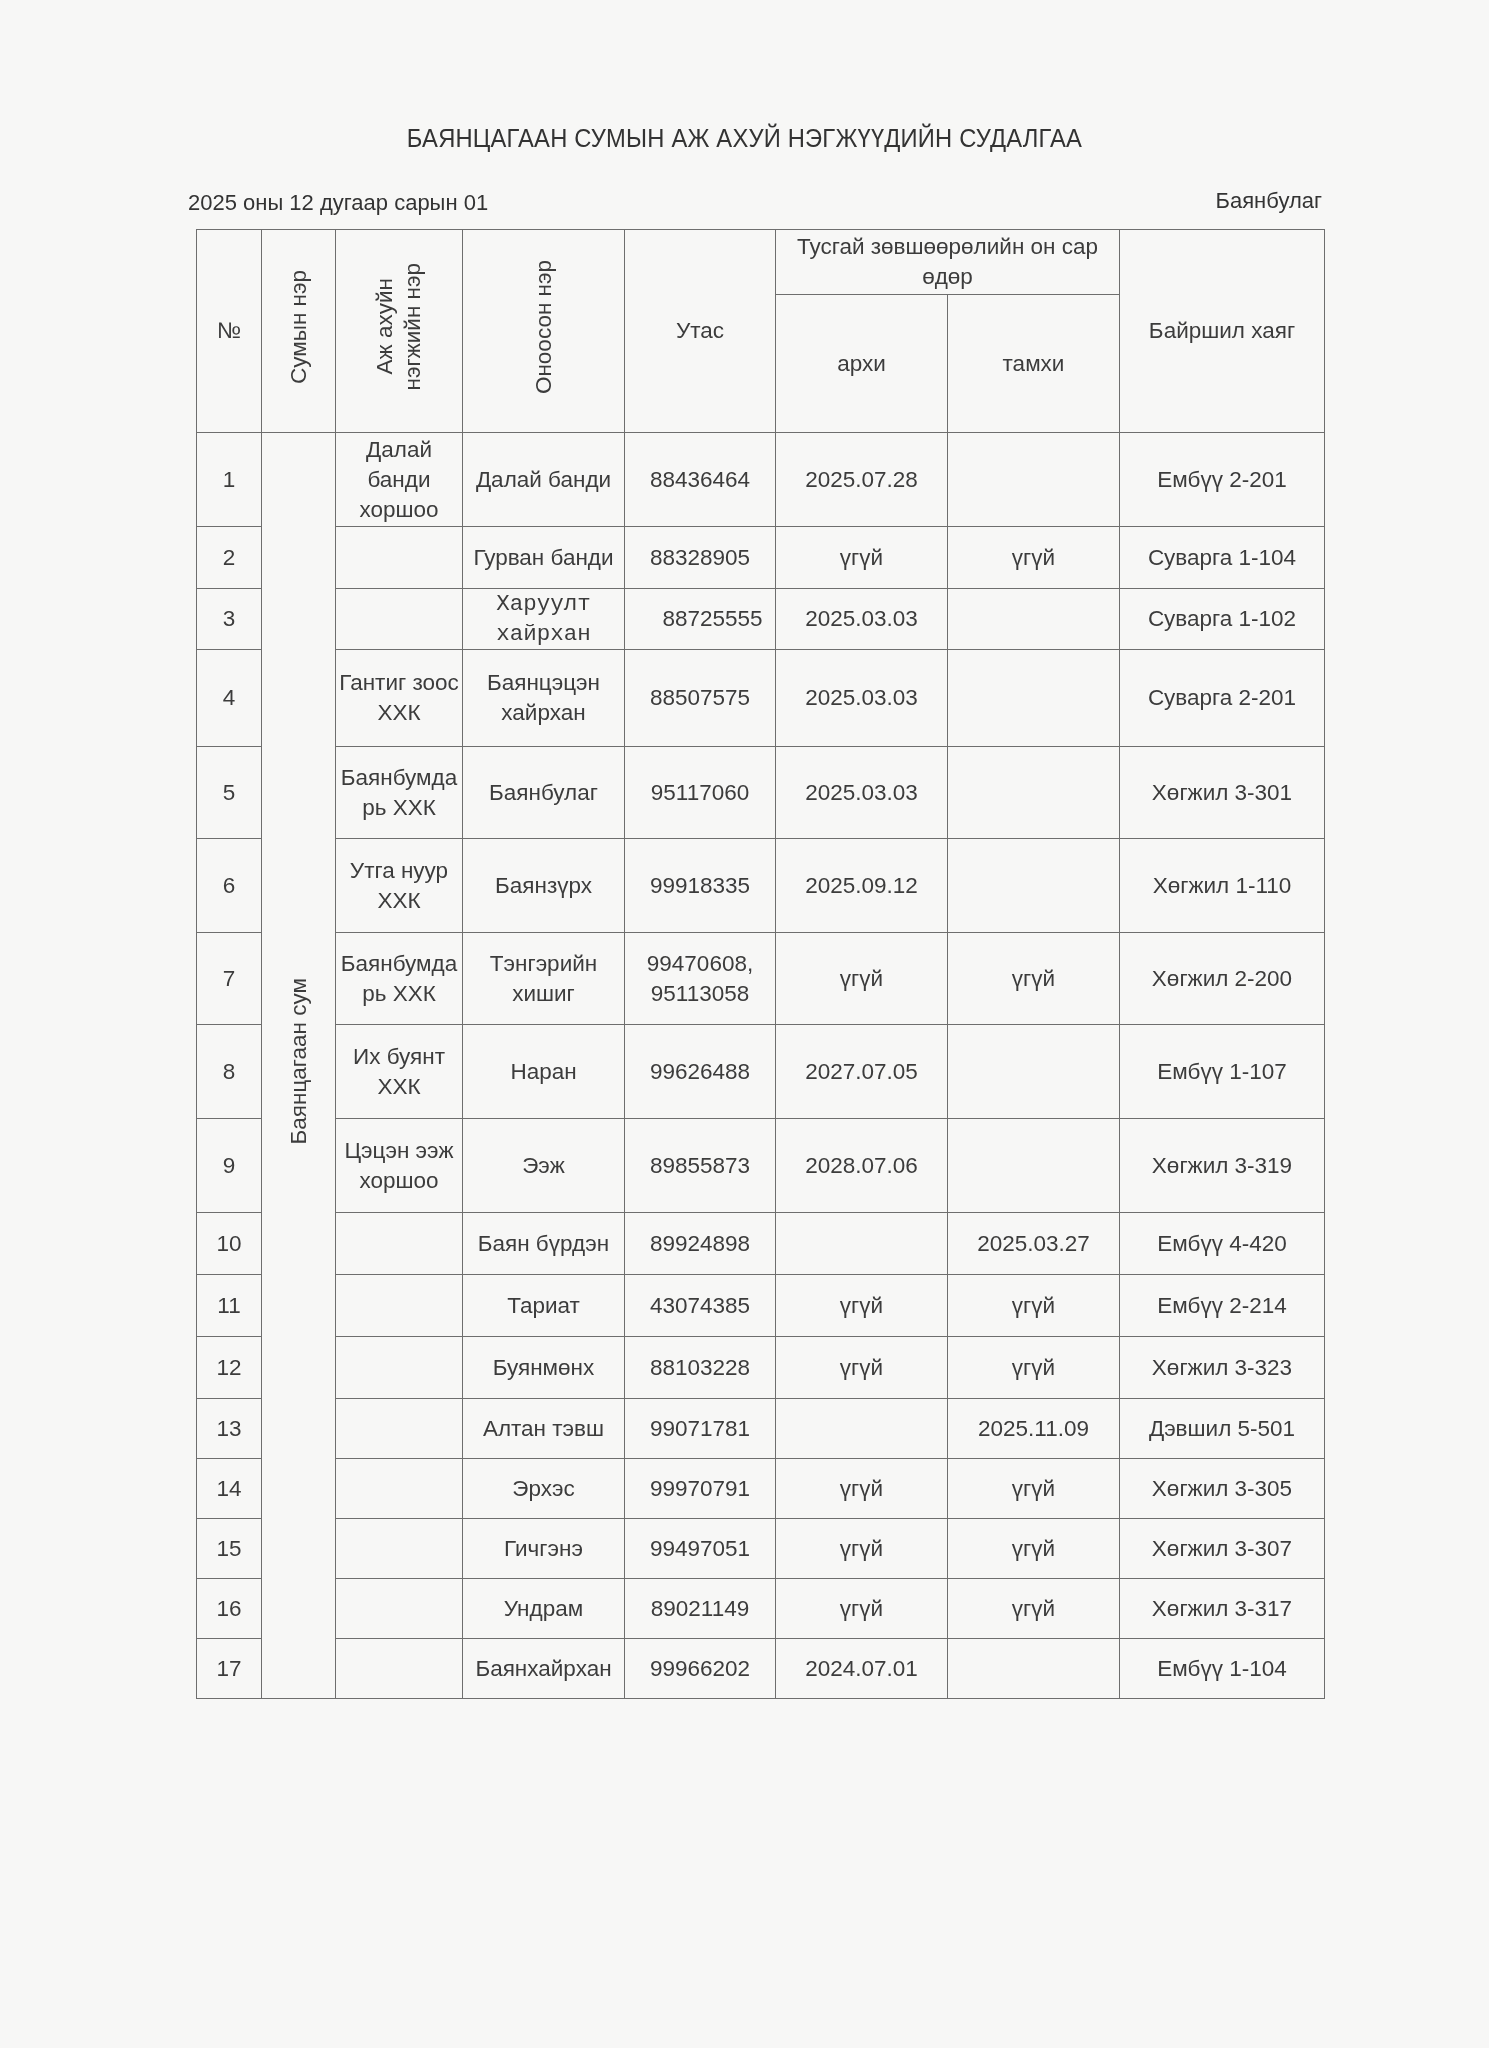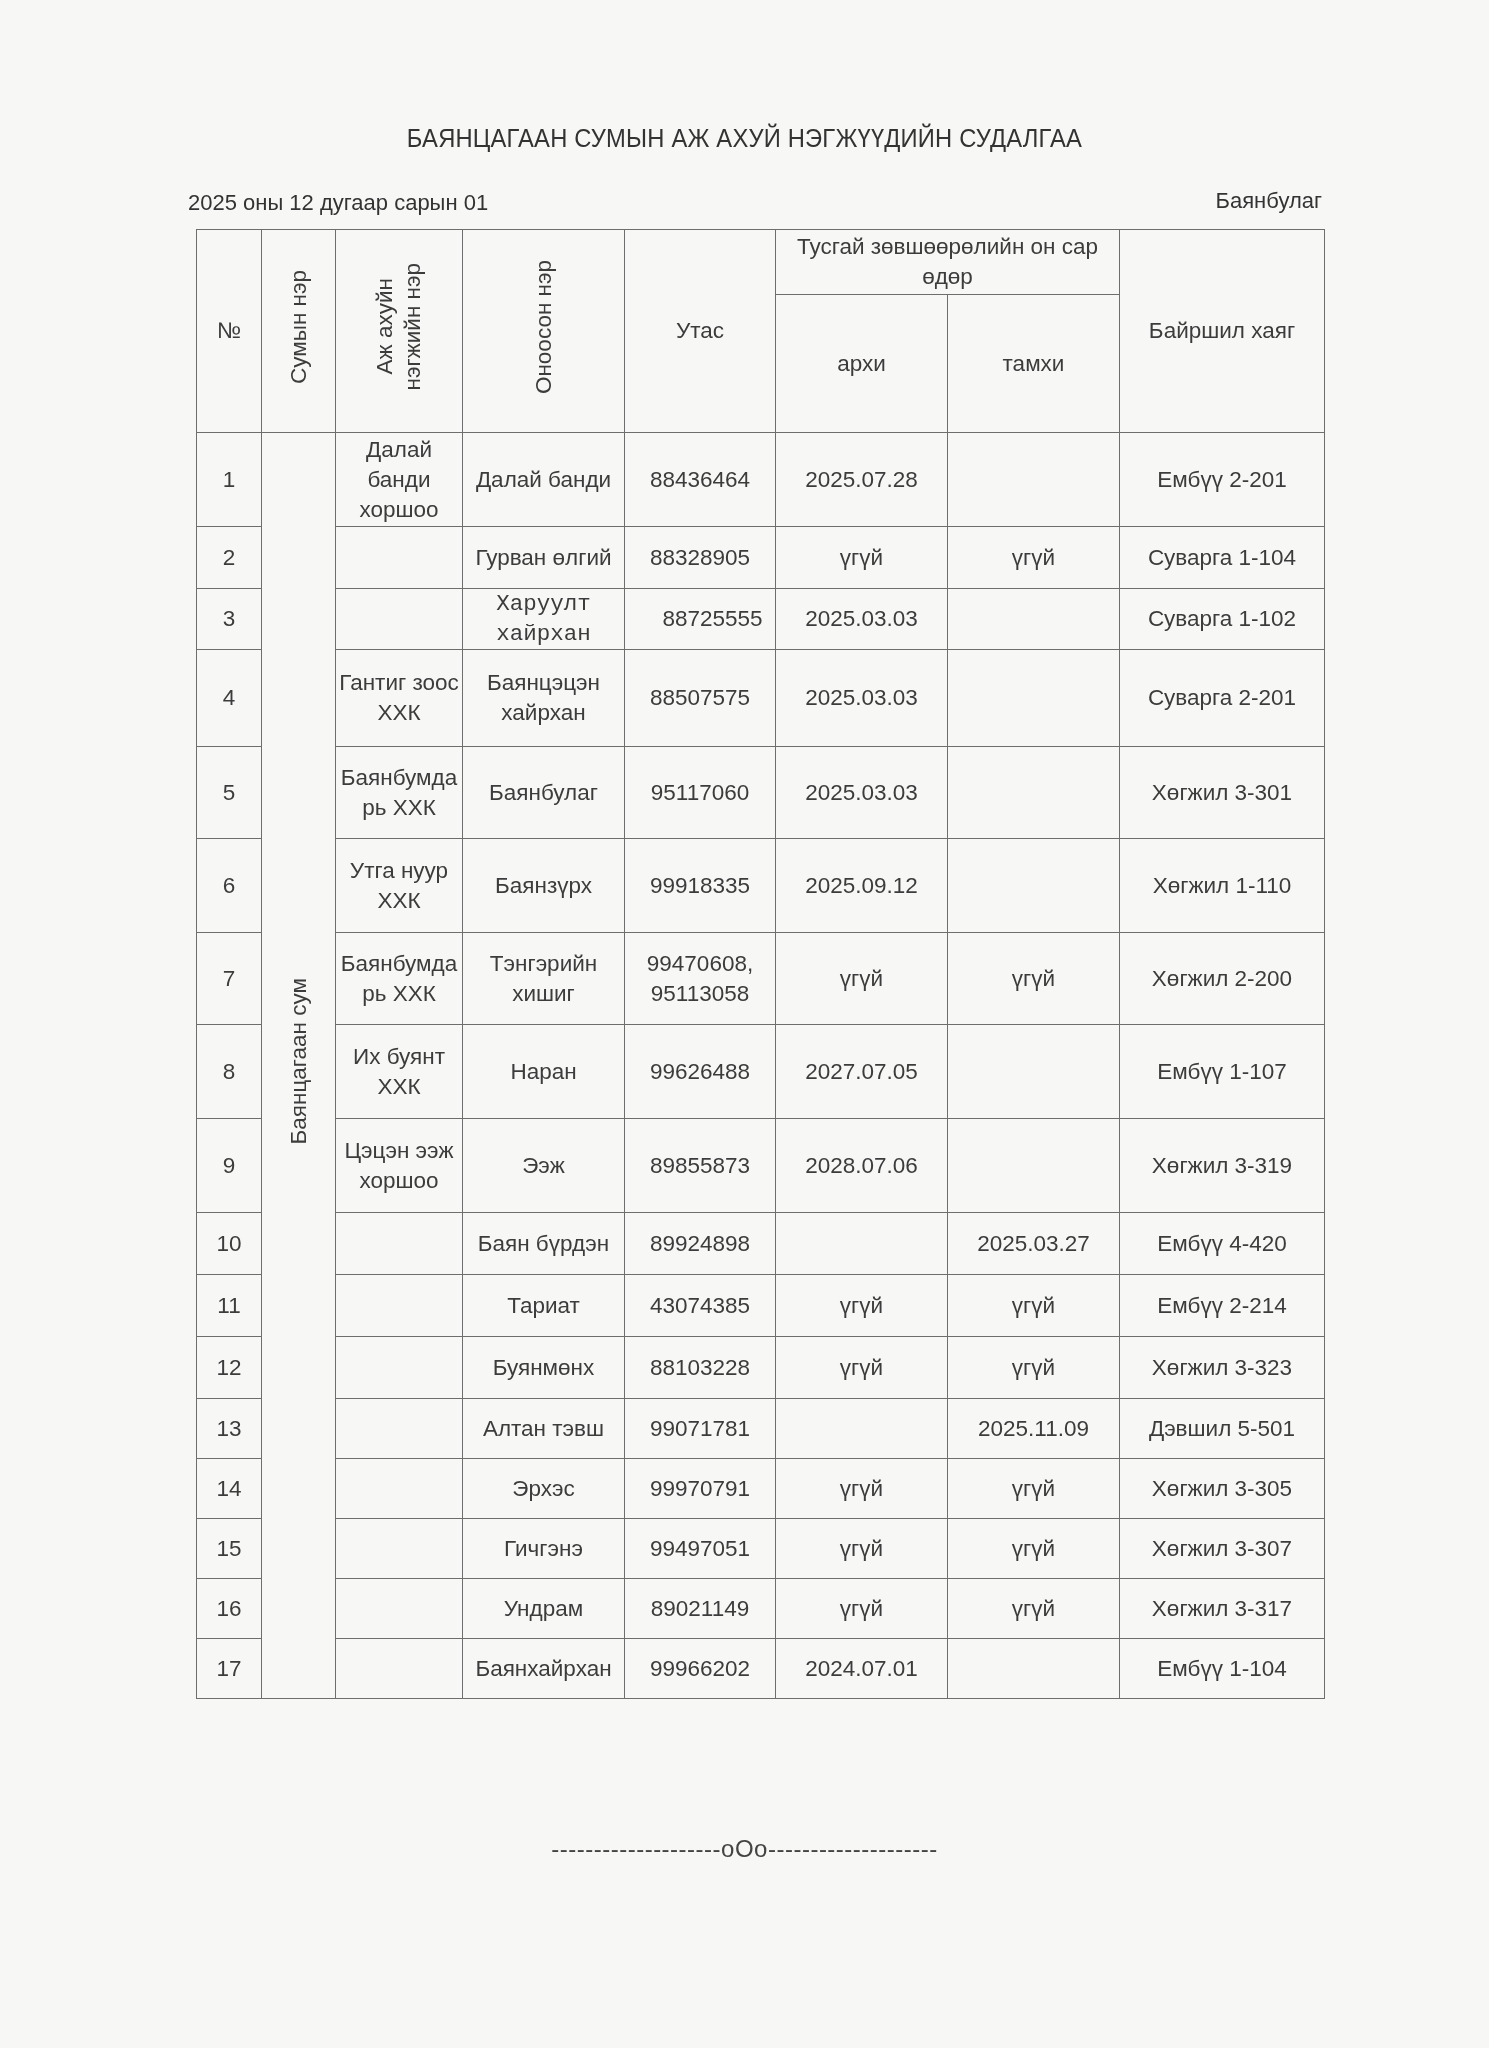--- a/index.html
+++ b/index.html
@@ -99,21 +99,21 @@
           <td style="word-break: break-word;">Далай банди хоршоо</td>
           <td style="word-break: break-word;">Далай банди</td>
           <td style="word-break: break-word;">88436464</td>
           <td>2025.07.28</td>
           <td></td>
           <td>Ембүү 2-201</td>
         </tr>
         <tr style="height: 62px;">
           <td>2</td>
           <td style="word-break: break-word;"></td>
-          <td style="word-break: break-word;">Гурван өлгий</td>
+          <td style="word-break: break-word;">Гурван банди</td>
           <td style="word-break: break-word;">88328905</td>
           <td>үгүй</td>
           <td>үгүй</td>
           <td>Суварга 1-104</td>
         </tr>
         <tr style="height: 60px;">
           <td>3</td>
           <td style="word-break: break-word;"></td>
           <td style="word-break: break-word; font-family: Liberation Mono, monospace;">Харуулт хайрхан</td>
           <td style="word-break: break-word; padding-left: 28px;">88725555</td>
@@ -243,14 +243,13 @@
           <td style="word-break: break-word;"></td>
           <td style="word-break: break-word;">Баянхайрхан</td>
           <td style="word-break: break-word;">99966202</td>
           <td>2024.07.01</td>
           <td></td>
           <td>Ембүү 1-104</td>
         </tr>
       </tbody>
   </table>
 
-  <div class="footer-line">--------------------oOo--------------------</div>
 </div>
 
 </body></html>

